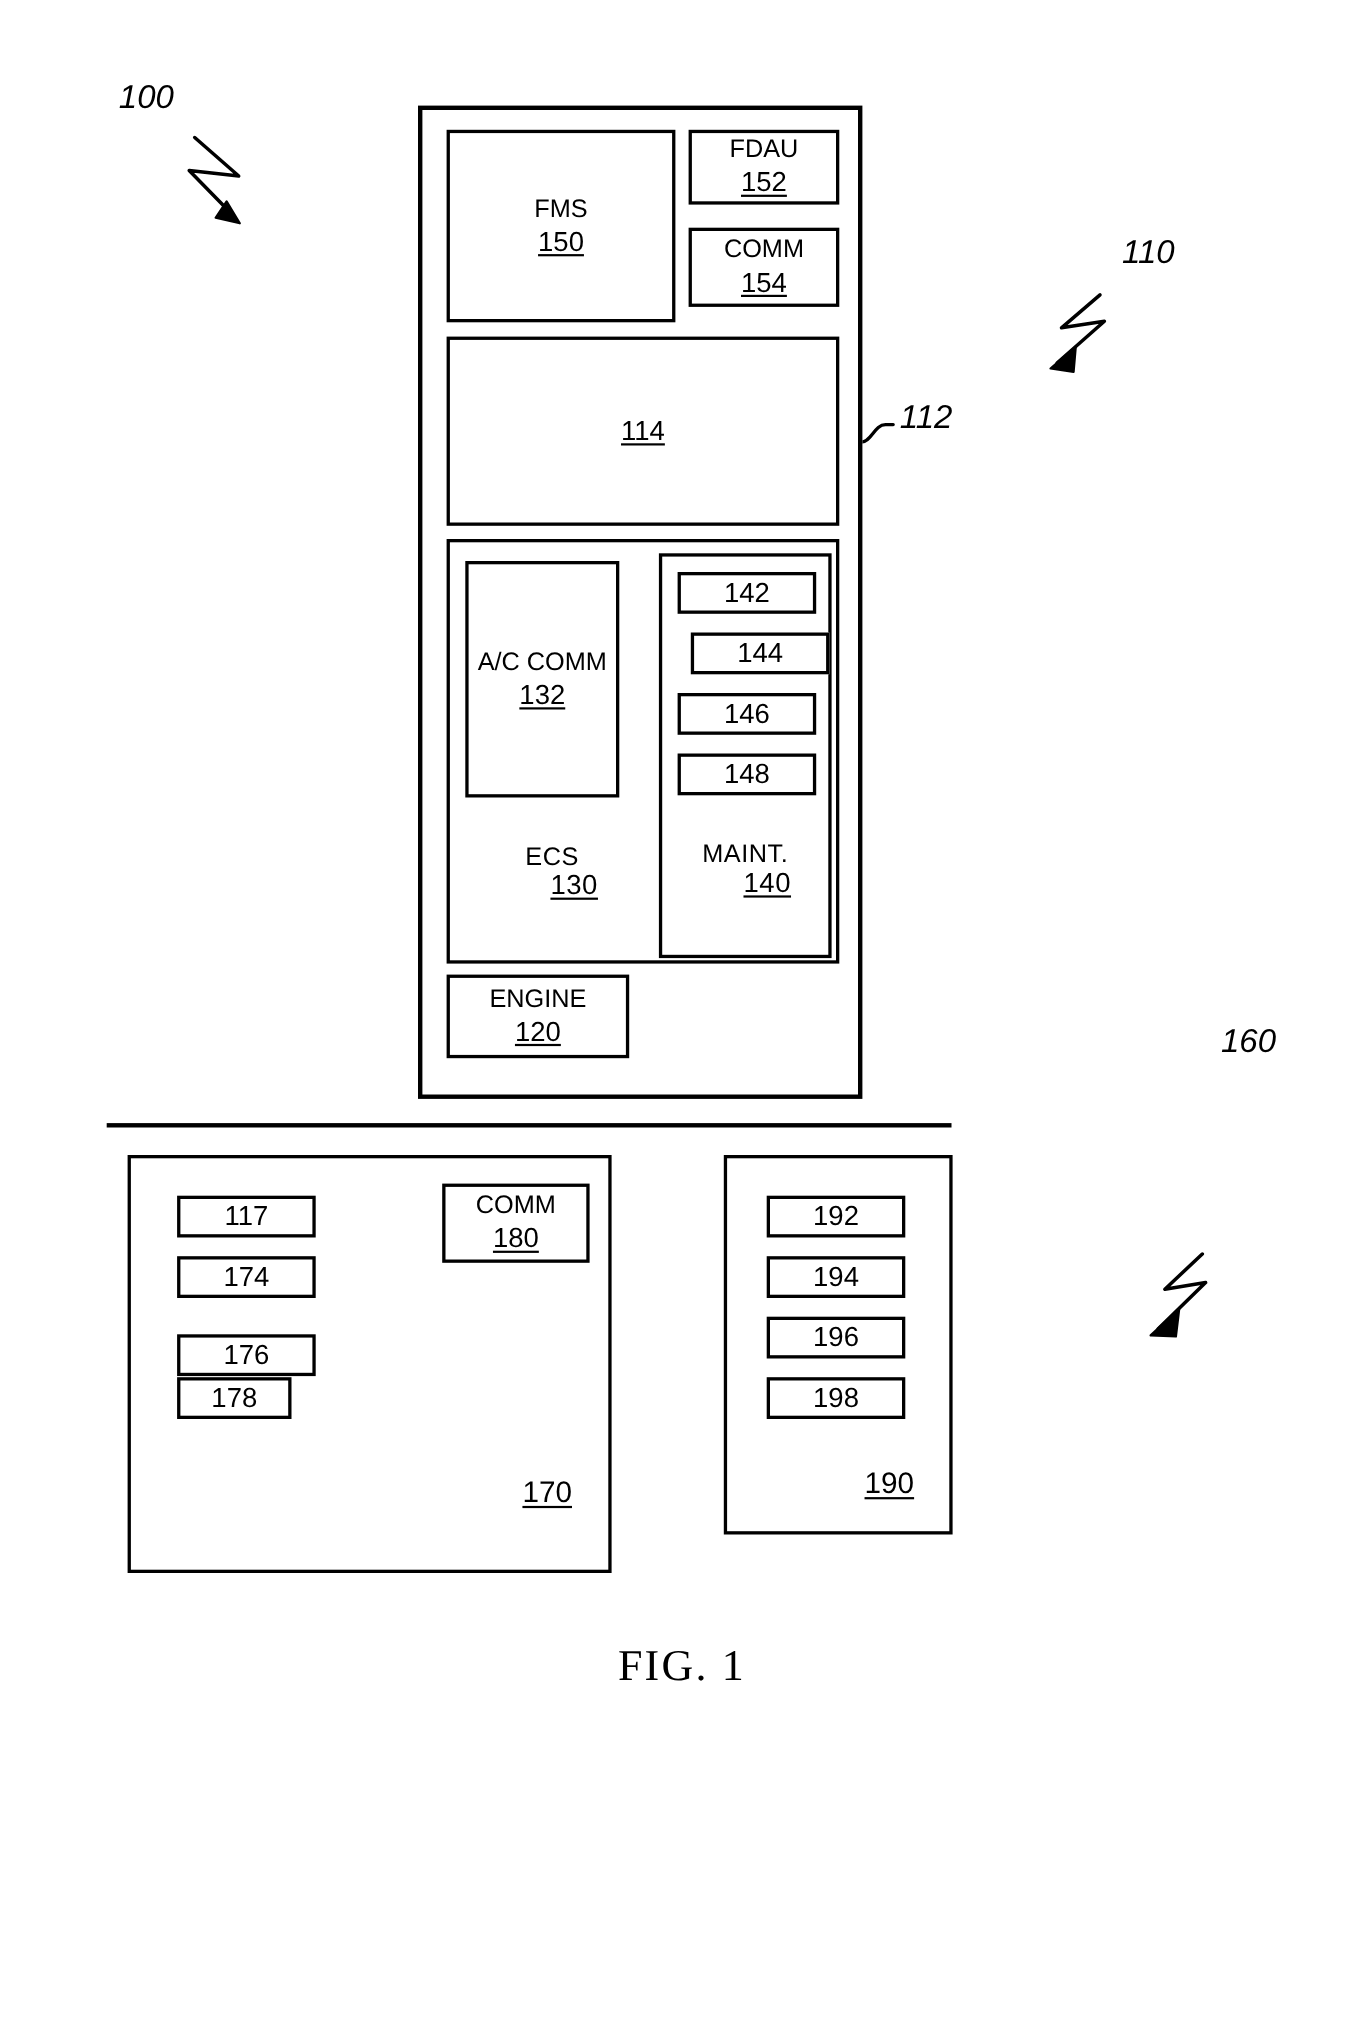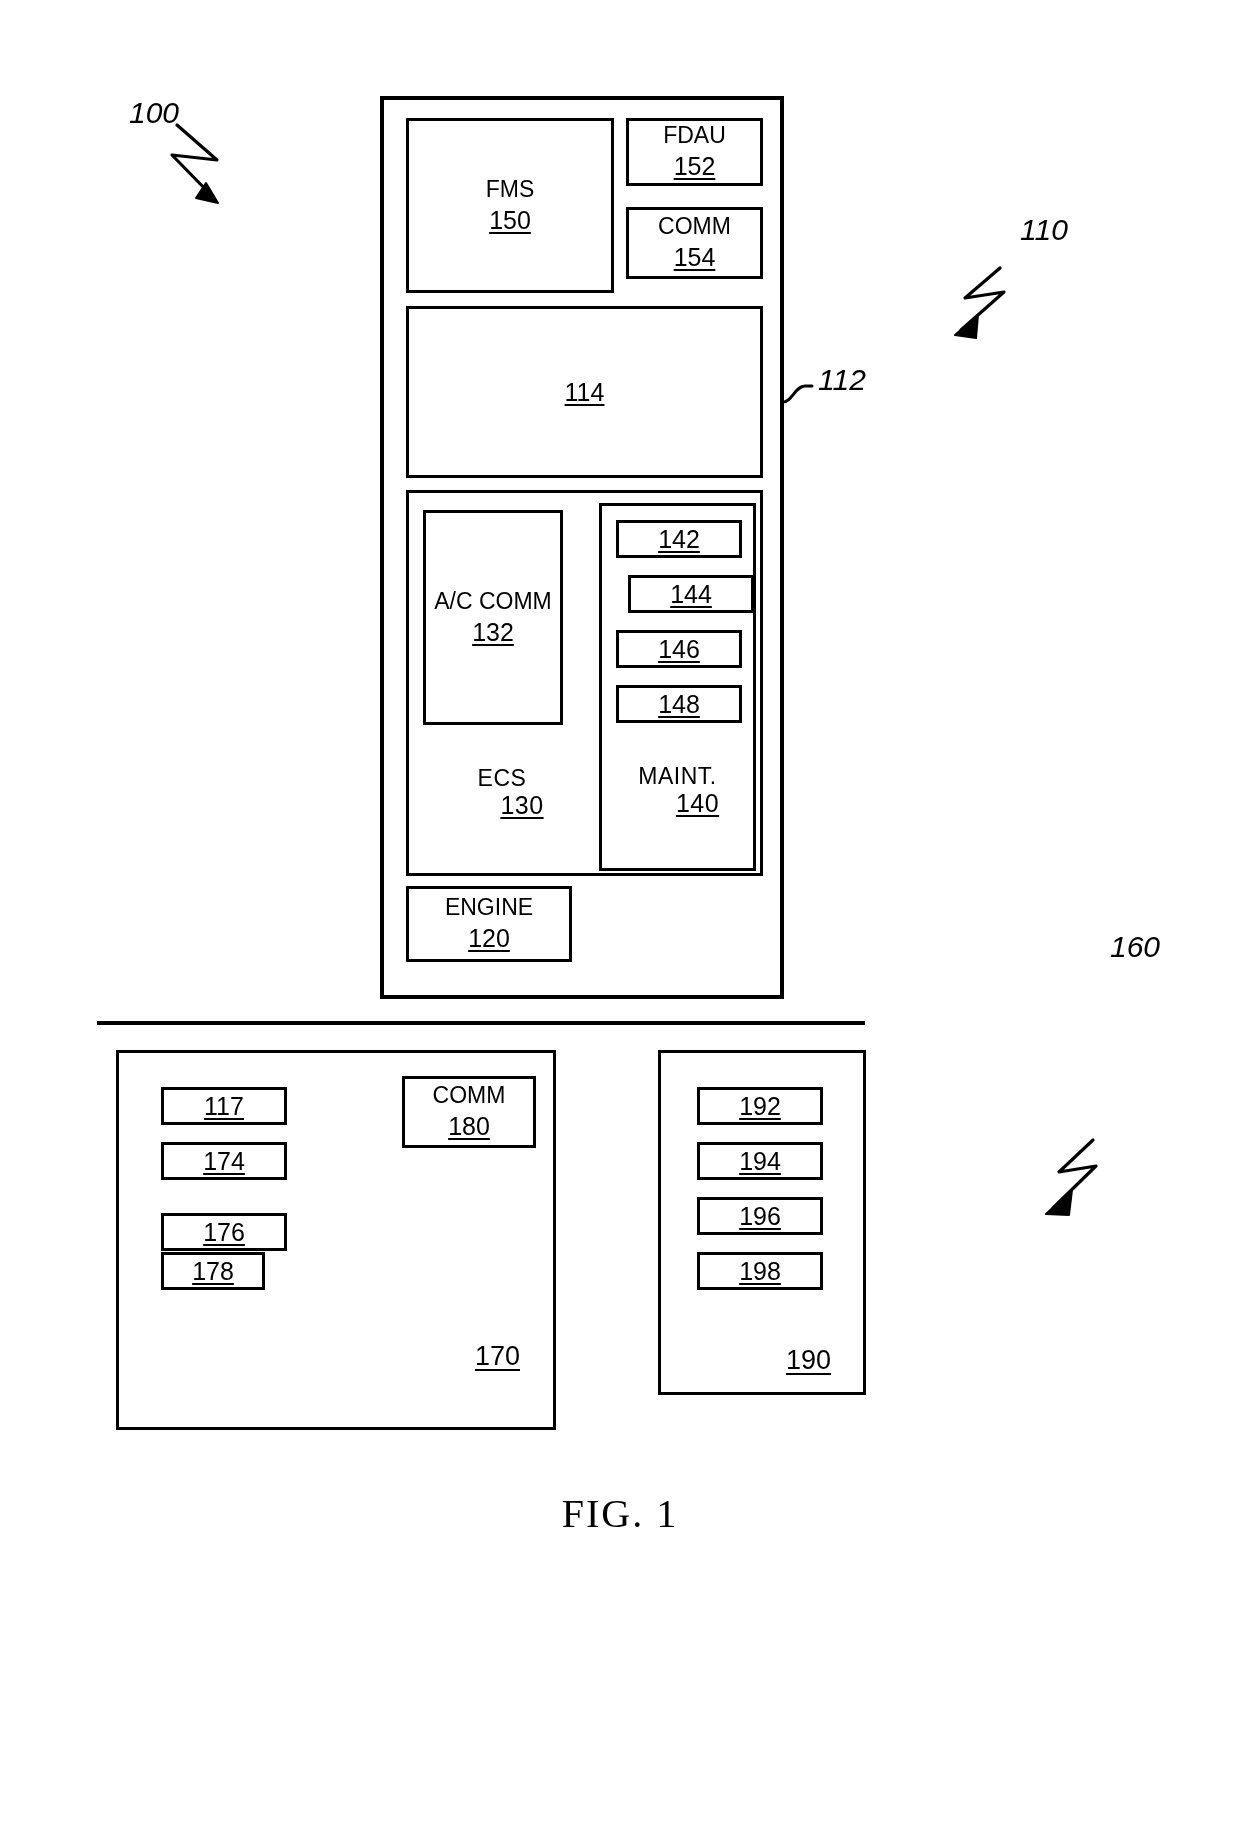--- a/index.html
+++ b/index.html
@@ -76,21 +76,20 @@
     position: absolute;
     box-sizing: border-box;
     border: 3px solid #000;
     background: #fff;
     display: flex;
     align-items: center;
     justify-content: center;
   }
   .slot span {
     font-size: 25px;
-    text-decoration: underline;
     text-underline-offset: 3px;
   }
 
   
   .ref {
     position: absolute;
     font-size: 30px;
     font-style: italic;
     font-family: "Liberation Sans", sans-serif;
     white-space: nowrap;
@@ -150,21 +149,21 @@
     <g fill="none" stroke="#000" stroke-width="3" stroke-linecap="round">
       <path d="M783,402 C792,402 795,386 805,386 L812,386"></path>
     </g>
 
     <g fill="none" stroke="#000" stroke-width="3.2" stroke-linecap="round" stroke-linejoin="round">
       <path d="M1093,1140 L1059,1172 L1096,1166 L1053,1208"></path>
       <path d="M1072,1190 L1046,1214 L1069,1215 Z" fill="#000" stroke="#000" stroke-width="2"></path>
     </g>
   </svg>
 
-  <div class="ref" style="left:129px; top:72px;margin-top:24px;">100</div>
+  <div class="ref" style="left:108px; top:72px;">100</div>
   <div class="ref" style="left:1020px; top:213px;">110</div>
   <div class="ref" style="left:818px; top:363px;">112</div>
   <div class="ref" style="left:1110px; top:930px;">160</div>
 
   <div class="box box-outer" style="left:380px; top:96px; width:404px; height:903px;">
   </div>
 
   <div class="box centerbox" style="left:406px; top:118px; width:208px; height:175px;">
     <span class="name">FMS</span>
     <span class="num">150</span>
@@ -252,18 +251,18 @@
     <div class="slot" style="left:36px; top:89px; width:126px; height:38px;">
       <span>194</span>
     </div>
     <div class="slot" style="left:36px; top:144px; width:126px; height:38px;">
       <span>196</span>
     </div>
     <div class="slot" style="left:36px; top:199px; width:126px; height:38px;">
       <span>198</span>
     </div>
 
-    <div class="section-num" style="right:32px; bottom:16px;">190</div>
+    <div class="section-num" style="right:32px; bottom:28px;">190</div>
   </div>
 
   <div class="caption" style="left:0; top:1490px;">FIG. 1</div>
 
 </div>
 
 </body></html>

